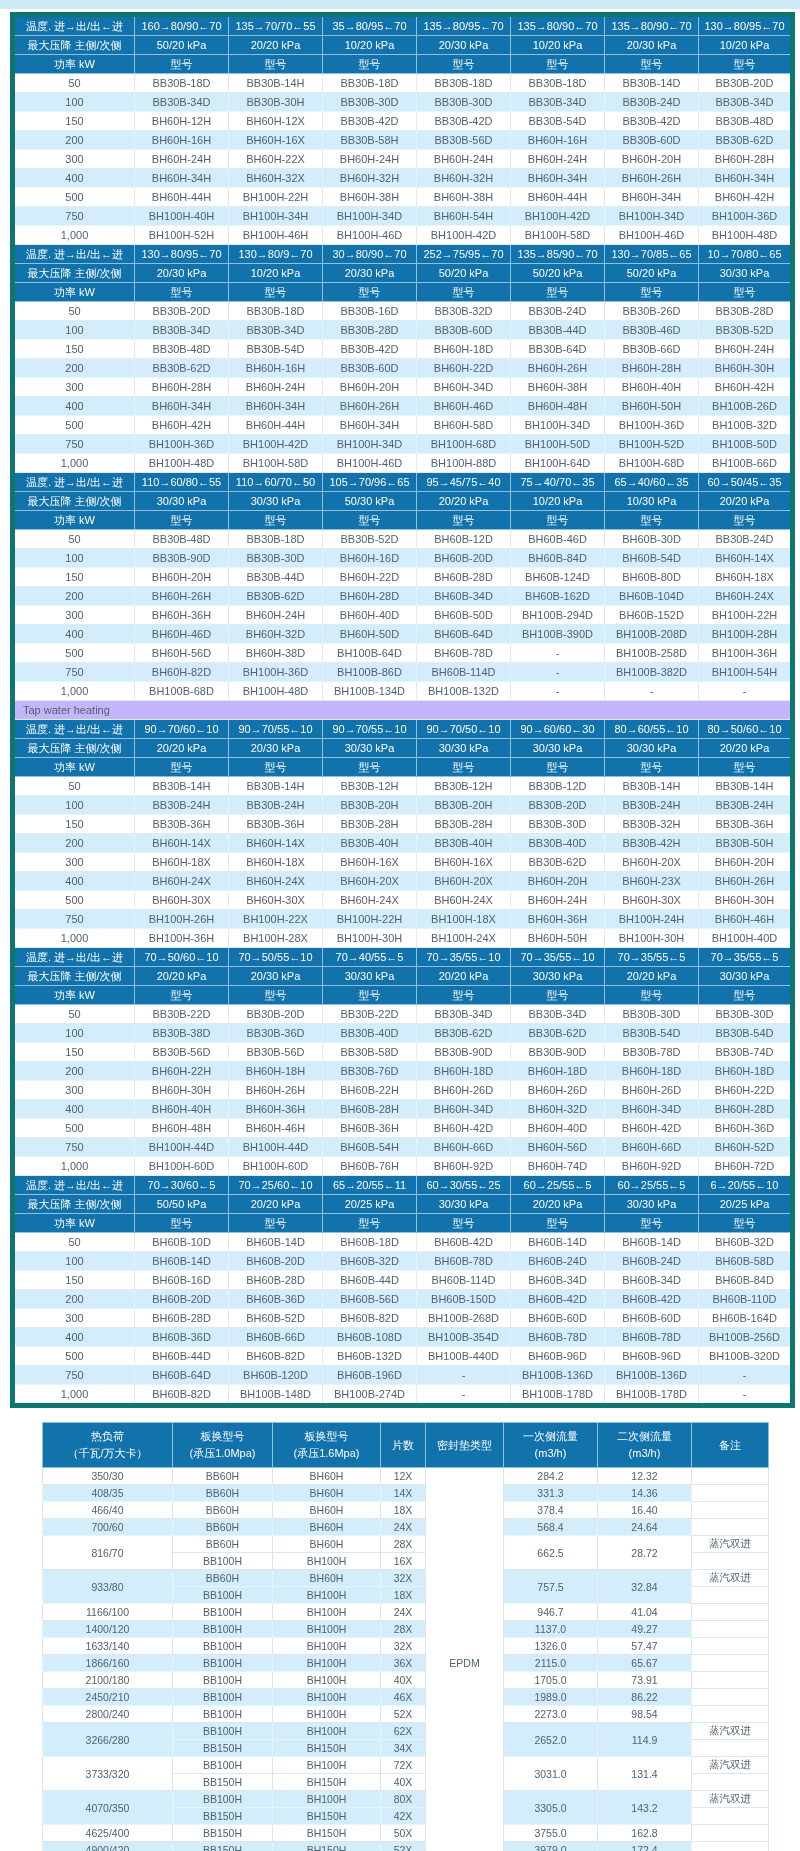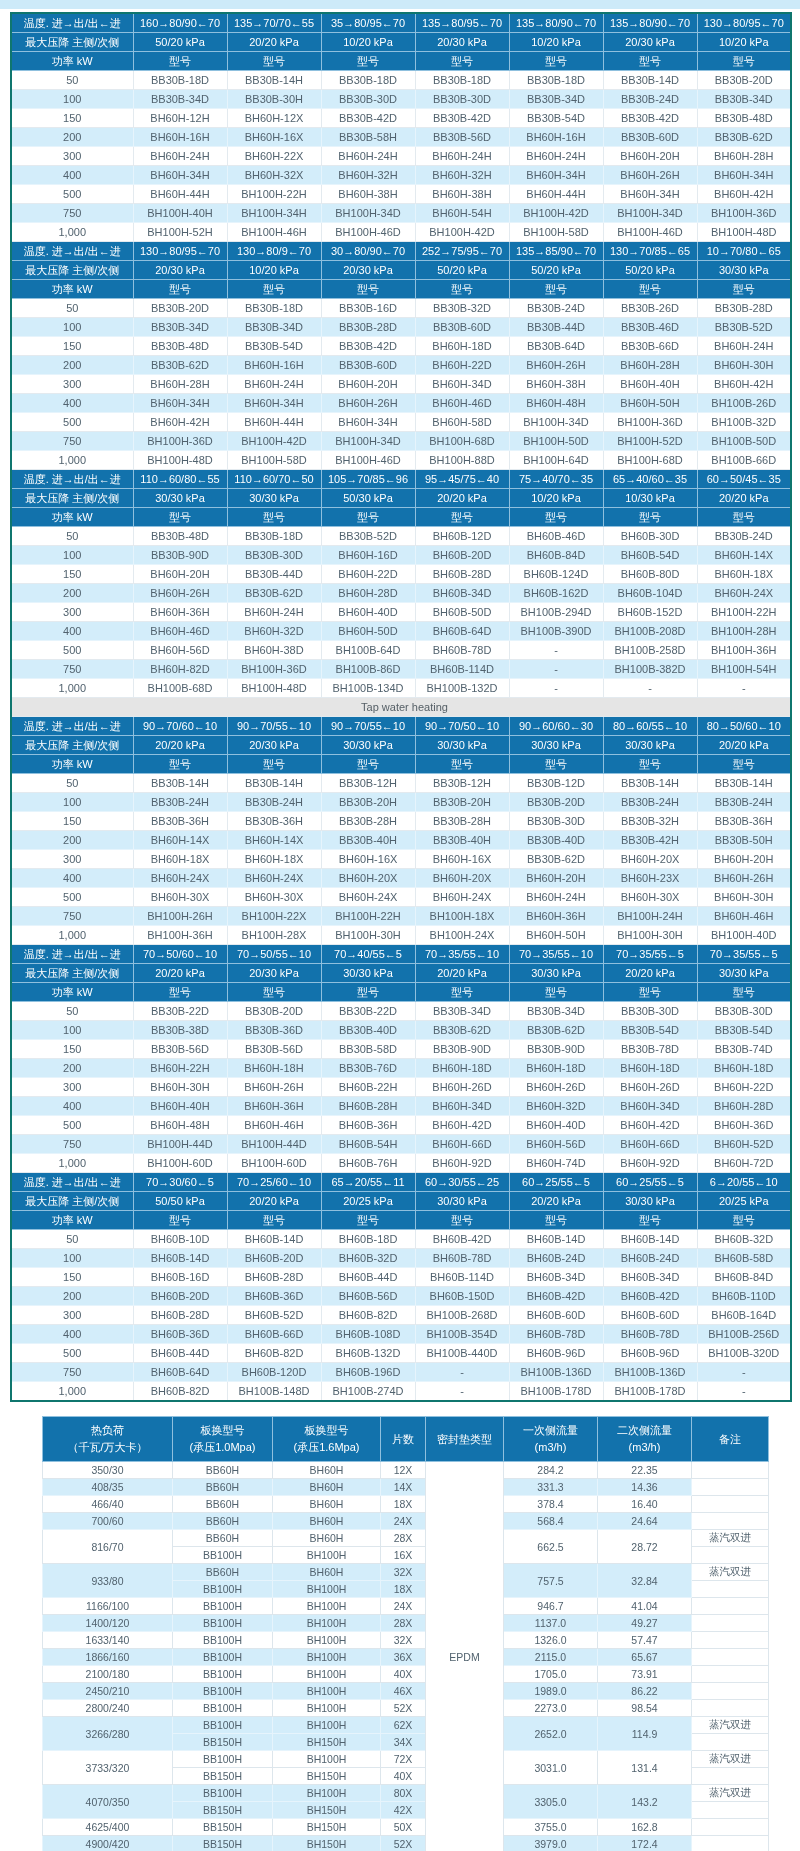--- a/index.html
+++ b/index.html
@@ -2,34 +2,34 @@
 <html><head>
 <meta charset="utf-8">
 <style>
   html,body { margin:0; padding:0; background:#ffffff; }
   body { width:800px; font-family:"Liberation Sans", sans-serif; }
   .top-band { height:9px; background:#cdeaf9; }
 
   table { border-collapse:collapse; table-layout:fixed; }
 
   
-  #t1 { width:780px; margin:3px 10px 12px 10px; border:2px solid #0f766e; }
+  #t1 { width:780px; margin:3px 10px 12px 10px; border:5px solid #0f766e; }
   #t1 th, #t1 td {
     font-size:11px; height:18px; text-align:center; padding:0 1px;
     overflow:hidden; white-space:nowrap;
   }
   #t1 th.hd {
     background:#1272ac; color:#ffffff; font-weight:normal;
     border:1px solid #8fc0de;
   }
   #t1 td {
     color:#51626e; border:1px solid #e3eaef; background:#ffffff;
   }
   #t1 tr.alt td { background:#d3edfa; border-color:#e6f4fc; }
-  #t1 td.tap { text-align:center; padding-left:8px; color:#555f66; background:#e5e5e5; }
+  #t1 td.tap { text-align:left; padding-left:8px; color:#555f66; background:#c4b5fd; }
 
   
   #t2 { width:726px; margin:14px 3px 0 42px; border:1px solid #cfdde6; border-bottom:2px solid #9aa7ad; }
   #t2 th {
     background:#1272ac; color:#ffffff; font-weight:normal; font-size:11px;
     padding:5px 2px; line-height:1.55; border:1px solid #8fc0de;
   }
   #t2 td {
     font-size:10.5px; color:#51626e; height:16px; text-align:center;
     border:1px solid #dde6ec; background:#ffffff; padding:0 2px;
@@ -293,21 +293,21 @@
           <td>BH100H-46D</td>
           <td>BH100H-88D</td>
           <td>BH100H-64D</td>
           <td>BH100H-68D</td>
           <td>BH100B-66D</td>
         </tr>
         <tr>
           <th class="hd">温度. 进→出/出←进</th>
           <th class="hd">110→60/80←55</th>
           <th class="hd">110→60/70←50</th>
-          <th class="hd">105→70/85←96</th>
+          <th class="hd">105→70/96←65</th>
           <th class="hd">95→45/75←40</th>
           <th class="hd">75→40/70←35</th>
           <th class="hd">65→40/60←35</th>
           <th class="hd">60→50/45←35</th>
         </tr>
         <tr>
           <th class="hd">最大压降 主侧/次侧</th>
           <th class="hd">30/30 kPa</th>
           <th class="hd">30/30 kPa</th>
           <th class="hd">50/30 kPa</th>
@@ -806,21 +806,21 @@
         </tr>
       </thead>
     <tbody>
         <tr class="">
           <td rowspan="1">350/30</td>
           <td>BB60H</td>
           <td>BH60H</td>
           <td>12X</td>
           <td class="plain" rowspan="23">EPDM</td>
           <td rowspan="1">284.2</td>
-          <td rowspan="1">22.35</td>
+          <td rowspan="1">12.32</td>
           <td class="plain"></td>
         </tr>
         <tr class="alt">
           <td rowspan="1">408/35</td>
           <td>BB60H</td>
           <td>BH60H</td>
           <td>14X</td>
           <td rowspan="1">331.3</td>
           <td rowspan="1">14.36</td>
           <td class="plain"></td>

